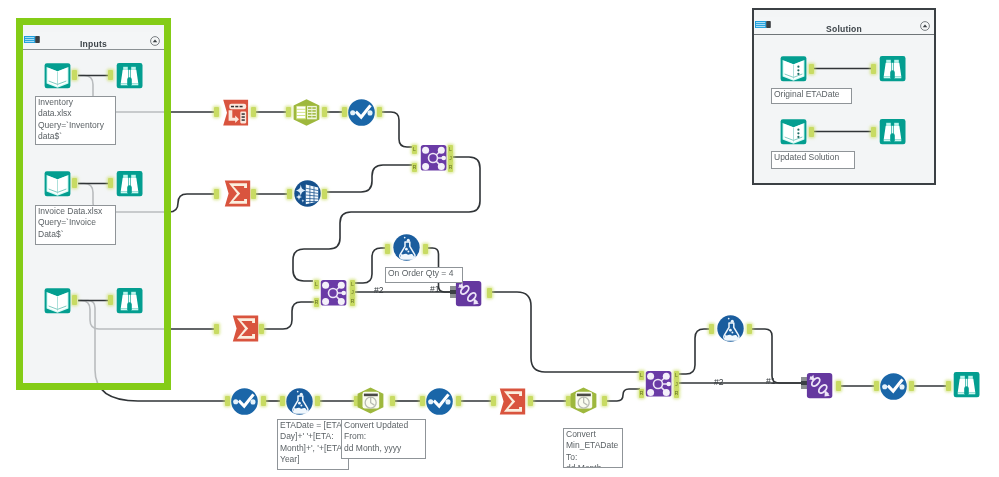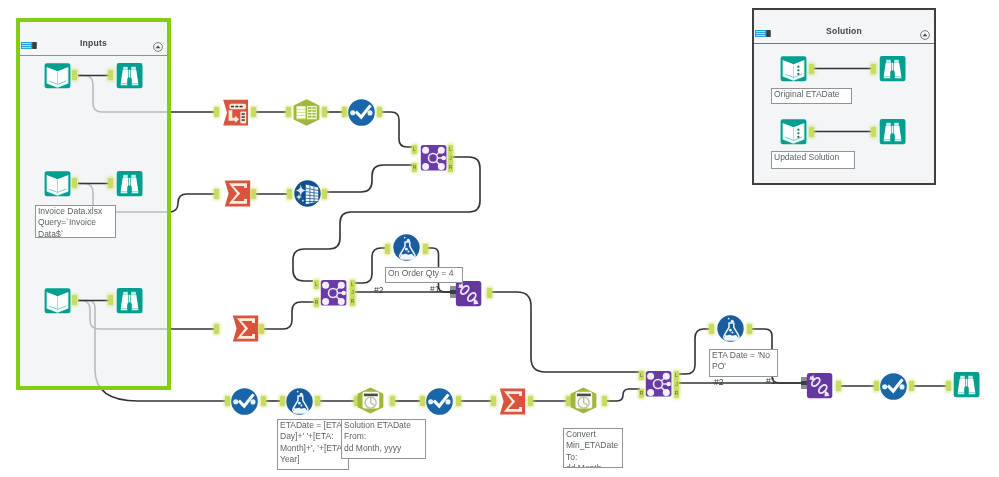--- a/index.html
+++ b/index.html
@@ -1,22 +1,22 @@
 <!DOCTYPE html>
 <html><head>
 <meta charset="utf-8">
 <style>
   html,body{margin:0;padding:0;}
   body{width:999px;height:477px;background:#ffffff;font-family:"Liberation Sans",sans-serif;overflow:hidden;}
   #canvas{position:relative;width:999px;height:477px;background:#fff;}
   .container{position:absolute;background:rgba(238,241,242,0.72);box-sizing:border-box;z-index:5;}
-  .container.plain{border:4px solid #84cc16;}
+  .container.plain{border:7px solid #84cc16;}
   .container.selected{border:2px solid #3b4044;}
-  .c-title{position:absolute;left:0;right:0;top:16px;height:17px;background:#f4f6f7;
-           border-bottom:1px solid #8b9194;display:flex;align-items:flex-start;justify-content:center;}
+  .c-title{position:absolute;left:0;right:0;top:7px;height:17px;background:#f4f6f7;
+           border-bottom:1px solid #8b9194;display:flex;align-items:flex-end;justify-content:center;}
   .container.selected .c-title{border-bottom:1px solid #6f7578;}
   .c-title .t{font-size:8.6px;font-weight:bold;color:#3d4449;letter-spacing:0.2px;}
   .c-ico{position:absolute;left:1px;top:4px;width:16px;height:7px;display:block;line-height:0;}
   .c-ico svg,.c-collapse svg{display:block;}
   .c-collapse{position:absolute;right:4px;top:3.5px;width:10px;height:10px;}
   .tool{position:absolute;width:27px;height:27px;z-index:7;}
   .tool svg{display:block;width:27px;height:27px;}
   .anch{position:absolute;width:5px;height:10px;border-radius:1px;background:#c8db63;
         box-shadow:0 0 2.5px 1.5px rgba(205,223,110,0.6);box-sizing:border-box;z-index:6;
         font-size:5px;line-height:10px;text-align:center;color:#5e6b1d;font-family:"Liberation Sans",sans-serif;}
@@ -538,36 +538,38 @@
 <path d="M20.3 7.8 h-5.4 v13.8 h7.4 z" fill="#ffffff"></path>
 <path d="M4.7 21.6 h7.4 v1.7 h-7.4 z" fill="#cbf8f1"></path>
 <path d="M22.3 21.6 h-7.4 v1.7 h7.4 z" fill="#cbf8f1"></path>
 <rect x="12.7" y="7.8" width="1.6" height="9.2" fill="#e9fdfa"></rect>
 <path d="M13.5 15.2 a2.3 2.3 0 0 1 2.3 2.3 v5.8 h-4.6 v-5.8 a2.3 2.3 0 0 1 2.3 -2.3 z" fill="#039e90"></path>
 </svg>
       </div>
   </div>
 
   <div class="layer">
-<div class="anno" style="left:35px;top:205px;width:81px;height:33px">Invoice Data.xlsx
+<div class="anno" style="left:35px;top:96px;width:81px;height:49px">Inventory
+data.xlsx
+Query=`Inventory
+data$`</div>
+<div class="anno" style="left:35px;top:205px;width:81px;height:40px">Invoice Data.xlsx
 Query=`Invoice
 Data$`</div>
 <div class="anno" style="left:385px;top:267px;width:78px;height:16px">On Order Qty = 4</div>
 <div class="anno" style="left:277px;top:419px;width:72px;height:51px">ETADate = [ETA:
 Day]+' '+[ETA:
 Month]+', '+[ETA:
 Year]</div>
-<div class="anno" style="left:341px;top:419px;width:85px;height:40px">Solution ETADate
+<div class="anno" style="left:341px;top:419px;width:85px;height:40px">Convert Updated
 From:
 dd Month, yyyy</div>
 <div class="anno" style="left:563px;top:428px;width:60px;height:40px">Convert
 Min_ETADate To:
 dd Month, yyyy</div>
-<div class="anno" style="left:709px;top:349px;width:69px;height:28px">ETA Date = 'No
-PO'</div>
 <div class="anno" style="left:771px;top:88px;width:81px;height:16px">Original ETADate</div>
 <div class="anno" style="left:771px;top:151px;width:84px;height:18px">Updated Solution</div>
 <div class="lbl" style="left:374px;top:285px">#2</div>
 <div class="lbl" style="left:430px;top:284px">#1</div>
 <div class="lbl" style="left:714px;top:377px">#2</div>
 <div class="lbl" style="left:766px;top:376px">#1</div>
   </div>
 
 </div>
 

